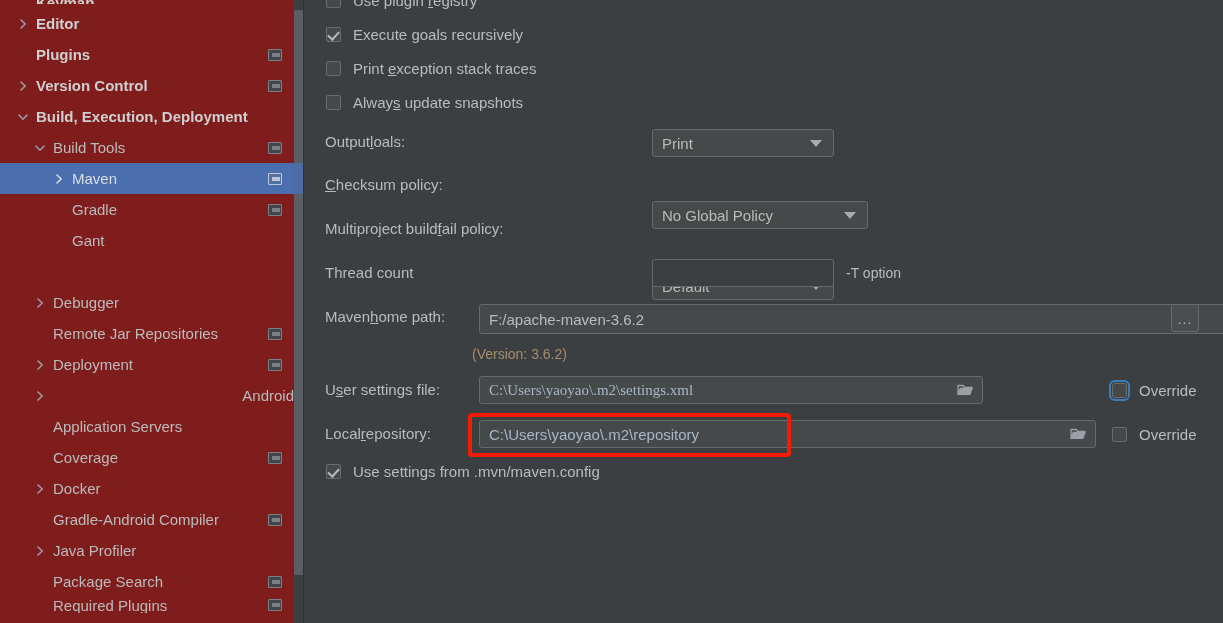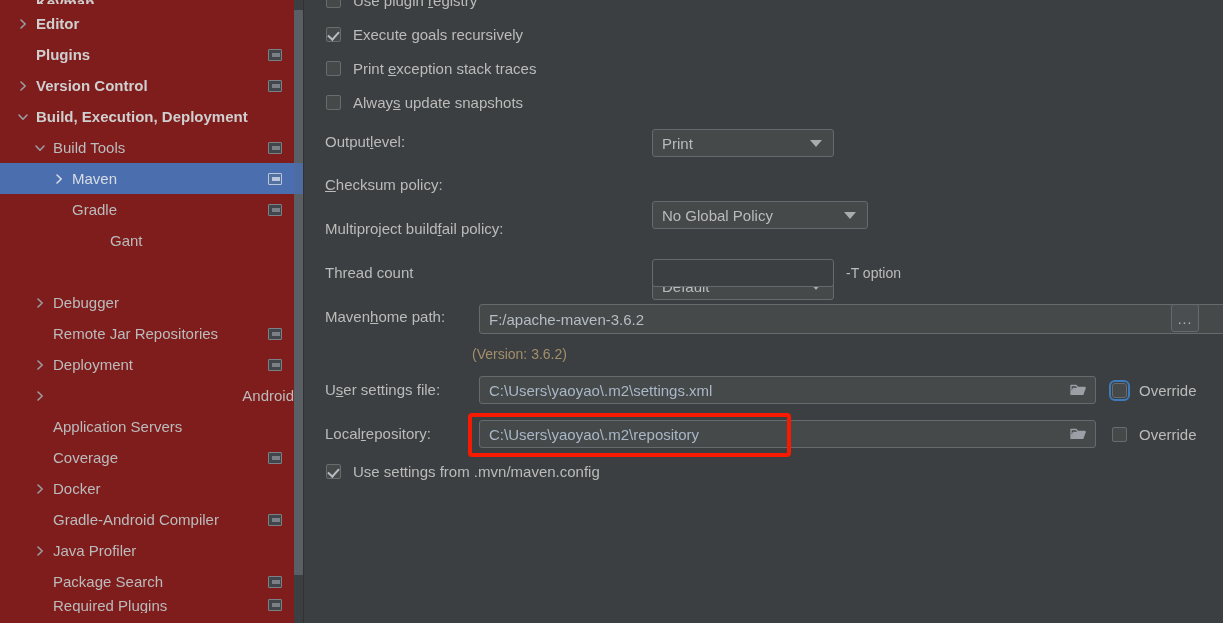--- a/index.html
+++ b/index.html
@@ -343,21 +343,21 @@
             <path d="M3 2l4.2 4L3 10" fill="none" stroke="currentColor" stroke-width="1.6" stroke-linecap="round" stroke-linejoin="round"></path>
           </svg>
         </span>
         <span class="tree-label" style="margin-left: 72px;">Maven</span>
         <span class="cfg-icon"></span>
       </div>
       <div class="tree-row" style="position: absolute; top: 194px;">
         <span class="tree-label" style="margin-left: 72px;">Gradle</span>
         <span class="cfg-icon"></span>
       </div>
-      <div class="tree-row" style="position: absolute; top: 225px; padding-left: 38px;">
+      <div class="tree-row" style="position: absolute; top: 225px;">
         <span class="tree-label" style="margin-left: 72px;">Gant</span>
       </div>
       <div class="tree-row" style="position: absolute; top: 287px;">
         <span class="twisty" style="left: 33px;">
           <svg width="10" height="12" viewBox="0 0 10 12">
             <path d="M3 2l4.2 4L3 10" fill="none" stroke="currentColor" stroke-width="1.6" stroke-linecap="round" stroke-linejoin="round"></path>
           </svg>
         </span>
         <span class="tree-label" style="margin-left: 53px;">Debugger</span>
       </div>
@@ -451,21 +451,21 @@
     <div class="row" style="left:22px; top:94px;">
       <span class="cb"></span>
       <span class="cb-label">
         <span>Alway</span><u>s</u><span> update snapshots</span>
       </span>
     </div>
 
     <div class="row lbl" style="left:21px; top:133px;">
       <span>Output </span>
         <u>l</u>
-        <span>evel:</span>
+        <span>oals:</span>
     </div>
     <div class="combo" style="left:348px; top:129px; width:182px;">
       <span>Print</span>
       <span class="caret"></span>
     </div>
 
     <div class="row lbl" style="left:21px; top:176px;">
       <span></span>
         <u>C</u>
         <span>hecksum policy:</span>
@@ -500,21 +500,21 @@
     </div>
     <div class="browse-btn" style="position:absolute; left:867px; top:304px;">...</div>
 
     <div class="row version-note" style="left:168px; top:346px;">(Version: 3.6.2)</div>
 
     <div class="row lbl" style="left:21px; top:381px;">
       <span>U</span>
         <u>s</u>
         <span>er settings file:</span>
     </div>
-    <div class="file-field" style="position:absolute; left:175px; top:376px; width:617px;">
+    <div class="file-field" style="position:absolute; left:175px; top:376px; width:504px;font-family:Liberation Serif, serif;">
       <span>C:\Users\yaoyao\.m2\settings.xml</span>
       <span class="folder-ico">
         <svg width="17" height="14" viewBox="0 0 17 14">
           <path d="M1 2.5h5.2l1.5 1.9H15v1.1H3.2L1 11.6z" fill="none" stroke="#9aa0a6" stroke-width="1.3" stroke-linejoin="round"></path>
           <path d="M3.6 5.6h12.1L13.3 12H1.2z" fill="#9aa0a6"></path>
         </svg>
       </span>
     </div>
     <div class="row" style="left:808px; top:382px;">
       <span class="override-box focused"></span>

